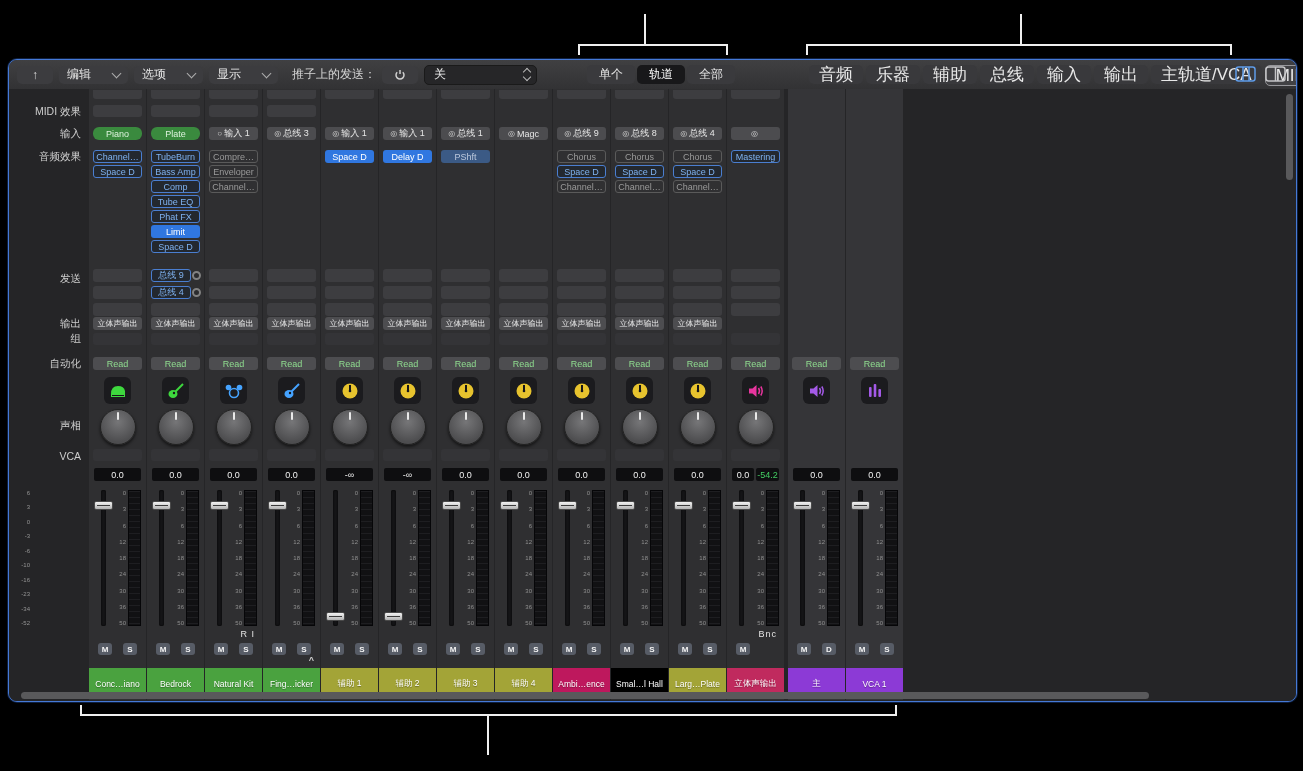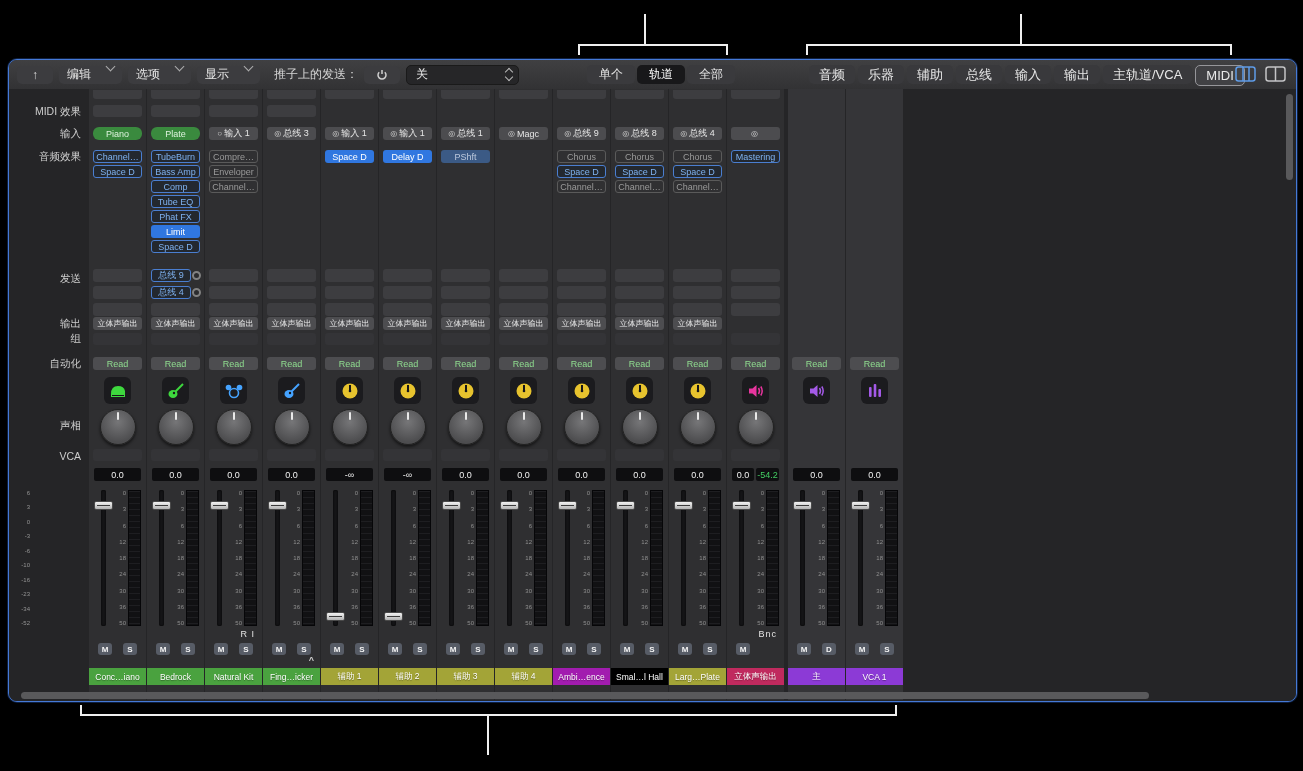--- a/index.html
+++ b/index.html
@@ -13,38 +13,38 @@
           background:#2a2a2c;border:1px solid #4579d6;border-radius:9px;
           box-shadow:0 0 0 1px rgba(40,90,180,.35);overflow:hidden;}
 
   
   .toolbar{position:relative;height:29px;background:linear-gradient(#404042,#323234);
            border-bottom:1px solid #161616;display:flex;align-items:center;}
   .tleft{display:flex;align-items:center;gap:6px;padding-left:8px;}
   .tbtn{height:18px;min-width:24px;background:#3c3c3f;border-radius:5px;color:#d8d8d8;
         font-size:12px;display:flex;align-items:center;justify-content:center;padding:0 6px;}
   .menu{height:18px;background:#3c3c3f;border-radius:5px;color:#e6e6e6;font-size:12px;
-        display:flex;align-items:flex-start;gap:16px;padding:0 8px;}
+        display:flex;align-items:center;gap:22px;padding:0 8px;}
   .chev{width:6px;height:6px;border-right:1.5px solid #aeaeae;border-bottom:1.5px solid #aeaeae;
         transform:rotate(45deg);margin-top:-3px;}
   .tlabel{color:#d6d6d6;font-size:12px;margin-left:8px;white-space:nowrap;}
   .select{height:18px;width:96px;background:#262628;border:1px solid #1a1a1a;border-radius:5px;
           color:#e8e8e8;font-size:12px;display:flex;align-items:center;padding:0 6px 0 9px;}
   .select .val{flex:1;}
   .stepper{display:flex;flex-direction:column;align-items:center;gap:1px;}
   .stepper i{display:block;width:5px;height:5px;border-right:1.5px solid #b8b8b8;border-bottom:1.5px solid #b8b8b8;}
   .stepper i.up{transform:rotate(-135deg);margin-bottom:-1px;}
   .stepper i.dn{transform:rotate(45deg);margin-top:-1px;}
   .segments{position:absolute;left:578px;top:5px;display:flex;gap:2px;}
   .seg{height:19px;padding:0 12px;background:#3a3a3d;border-radius:5px;color:#e4e4e4;
        font-size:12px;display:flex;align-items:center;}
   .seg.active{background:#18181a;color:#fff;}
   .filters{position:absolute;left:800px;top:5px;display:flex;gap:3px;}
   .filt{height:19px;padding:0 10px;background:#39393c;border-radius:5px;color:#e8e8e8;
-        font-size:13px;display:flex;align-items:center;white-space:nowrap;}
+        font-size:17px;display:flex;align-items:center;white-space:nowrap;}
   .filt.active{border:1px solid #96969a;background:#414144;}
   .views{position:absolute;right:10px;top:6px;display:flex;gap:9px;}
   .viewbtn{display:flex;align-items:center;}
 
   
   .mixer{position:absolute;left:0;right:0;top:29px;bottom:0;background:#252527;overflow:hidden;}
   .rowlabel{position:absolute;left:0;width:72px;padding-right:5px;text-align:right;
             color:#cdcdcd;font-size:10.5px;line-height:13px;white-space:nowrap;}
   .rl-settings{top:-5px;margin-left:47px;}.rl-midi{top:16px;}.rl-input{top:38px;}.rl-fx{top:61px;}
   .rl-sends{top:183px;}.rl-output{top:228px;}.rl-group{top:243px;}.rl-auto{top:268px;}
@@ -105,21 +105,21 @@
           text-align:right;line-height:1;}
   .meter{position:absolute;left:39px;top:2px;width:13px;height:136px;background:#111113;
          border:1px solid #060608;box-sizing:border-box;
          background-image:repeating-linear-gradient(to bottom,#1e1e21 0,#1e1e21 1px,transparent 1px,transparent 6px);}
   .extra{position:absolute;top:540px;right:7px;font-size:9px;color:#e4e4e4;letter-spacing:1px;}
   .msrow{position:absolute;top:554px;left:0;width:57px;display:flex;padding-left:9px;gap:11px;
          box-sizing:border-box;}
   .msbtn{width:14px;height:12px;background:#575c66;border-radius:3px;color:#f4f4f4;font-size:8px;
          font-weight:bold;display:flex;align-items:center;justify-content:center;}
   .caret{position:absolute;top:567px;right:6px;color:#cfcfcf;font-size:9px;line-height:9px;font-weight:bold;}
-  .namebar{position:absolute;top:579px;left:0;width:57px;height:17px;font-size:8.5px;color:#fff;
+  .namebar{position:absolute;top:579px;left:0;width:57px;height:31px;font-size:8.5px;color:#fff;
            display:flex;align-items:center;justify-content:center;overflow:hidden;
            white-space:nowrap;text-shadow:0 1px 1px rgba(0,0,0,.35);}
   .hscroll{position:absolute;left:12px;top:603px;width:1128px;height:7px;background:#59595b;border-radius:4px;}
   .vscroll{position:absolute;right:3px;top:5px;width:7px;height:86px;background:#59595b;border-radius:4px;}
 </style>
 </head>
 <body>
 
 <div class="callout" style="left:644px;top:14px;width:2px;height:31px;"></div>
 <div class="callout" style="left:578px;top:44px;width:150px;height:2px;"></div>
@@ -635,21 +635,21 @@
               <span>36</span>
               <span>50</span>
             </div>
             <div class="meter"></div>
             <div class="handle" style="top: 13px;"></div>
           </div>
           <div class="msrow">
             <div class="msbtn">M</div>
             <div class="msbtn">S</div>
           </div>
-          <div class="namebar" style="background: #a21caf;">Ambi…ence</div>
+          <div class="namebar" style="background: #be185d;">Ambi…ence</div>
         </div>
         <div class="strip">
           <div class="slot empty topslot"></div>
           <div class="slot inputslot input-gray">
             <span class="pref">◎</span>
             <span>总线 8</span>
           </div>
           <div class="slot fxslot fx-gray" style="top: 61px;">Chorus</div>
           <div class="slot fxslot fx-outline" style="top: 76px;">Space D</div>
           <div class="slot fxslot fx-gray" style="top: 91px;">Channel…</div>

